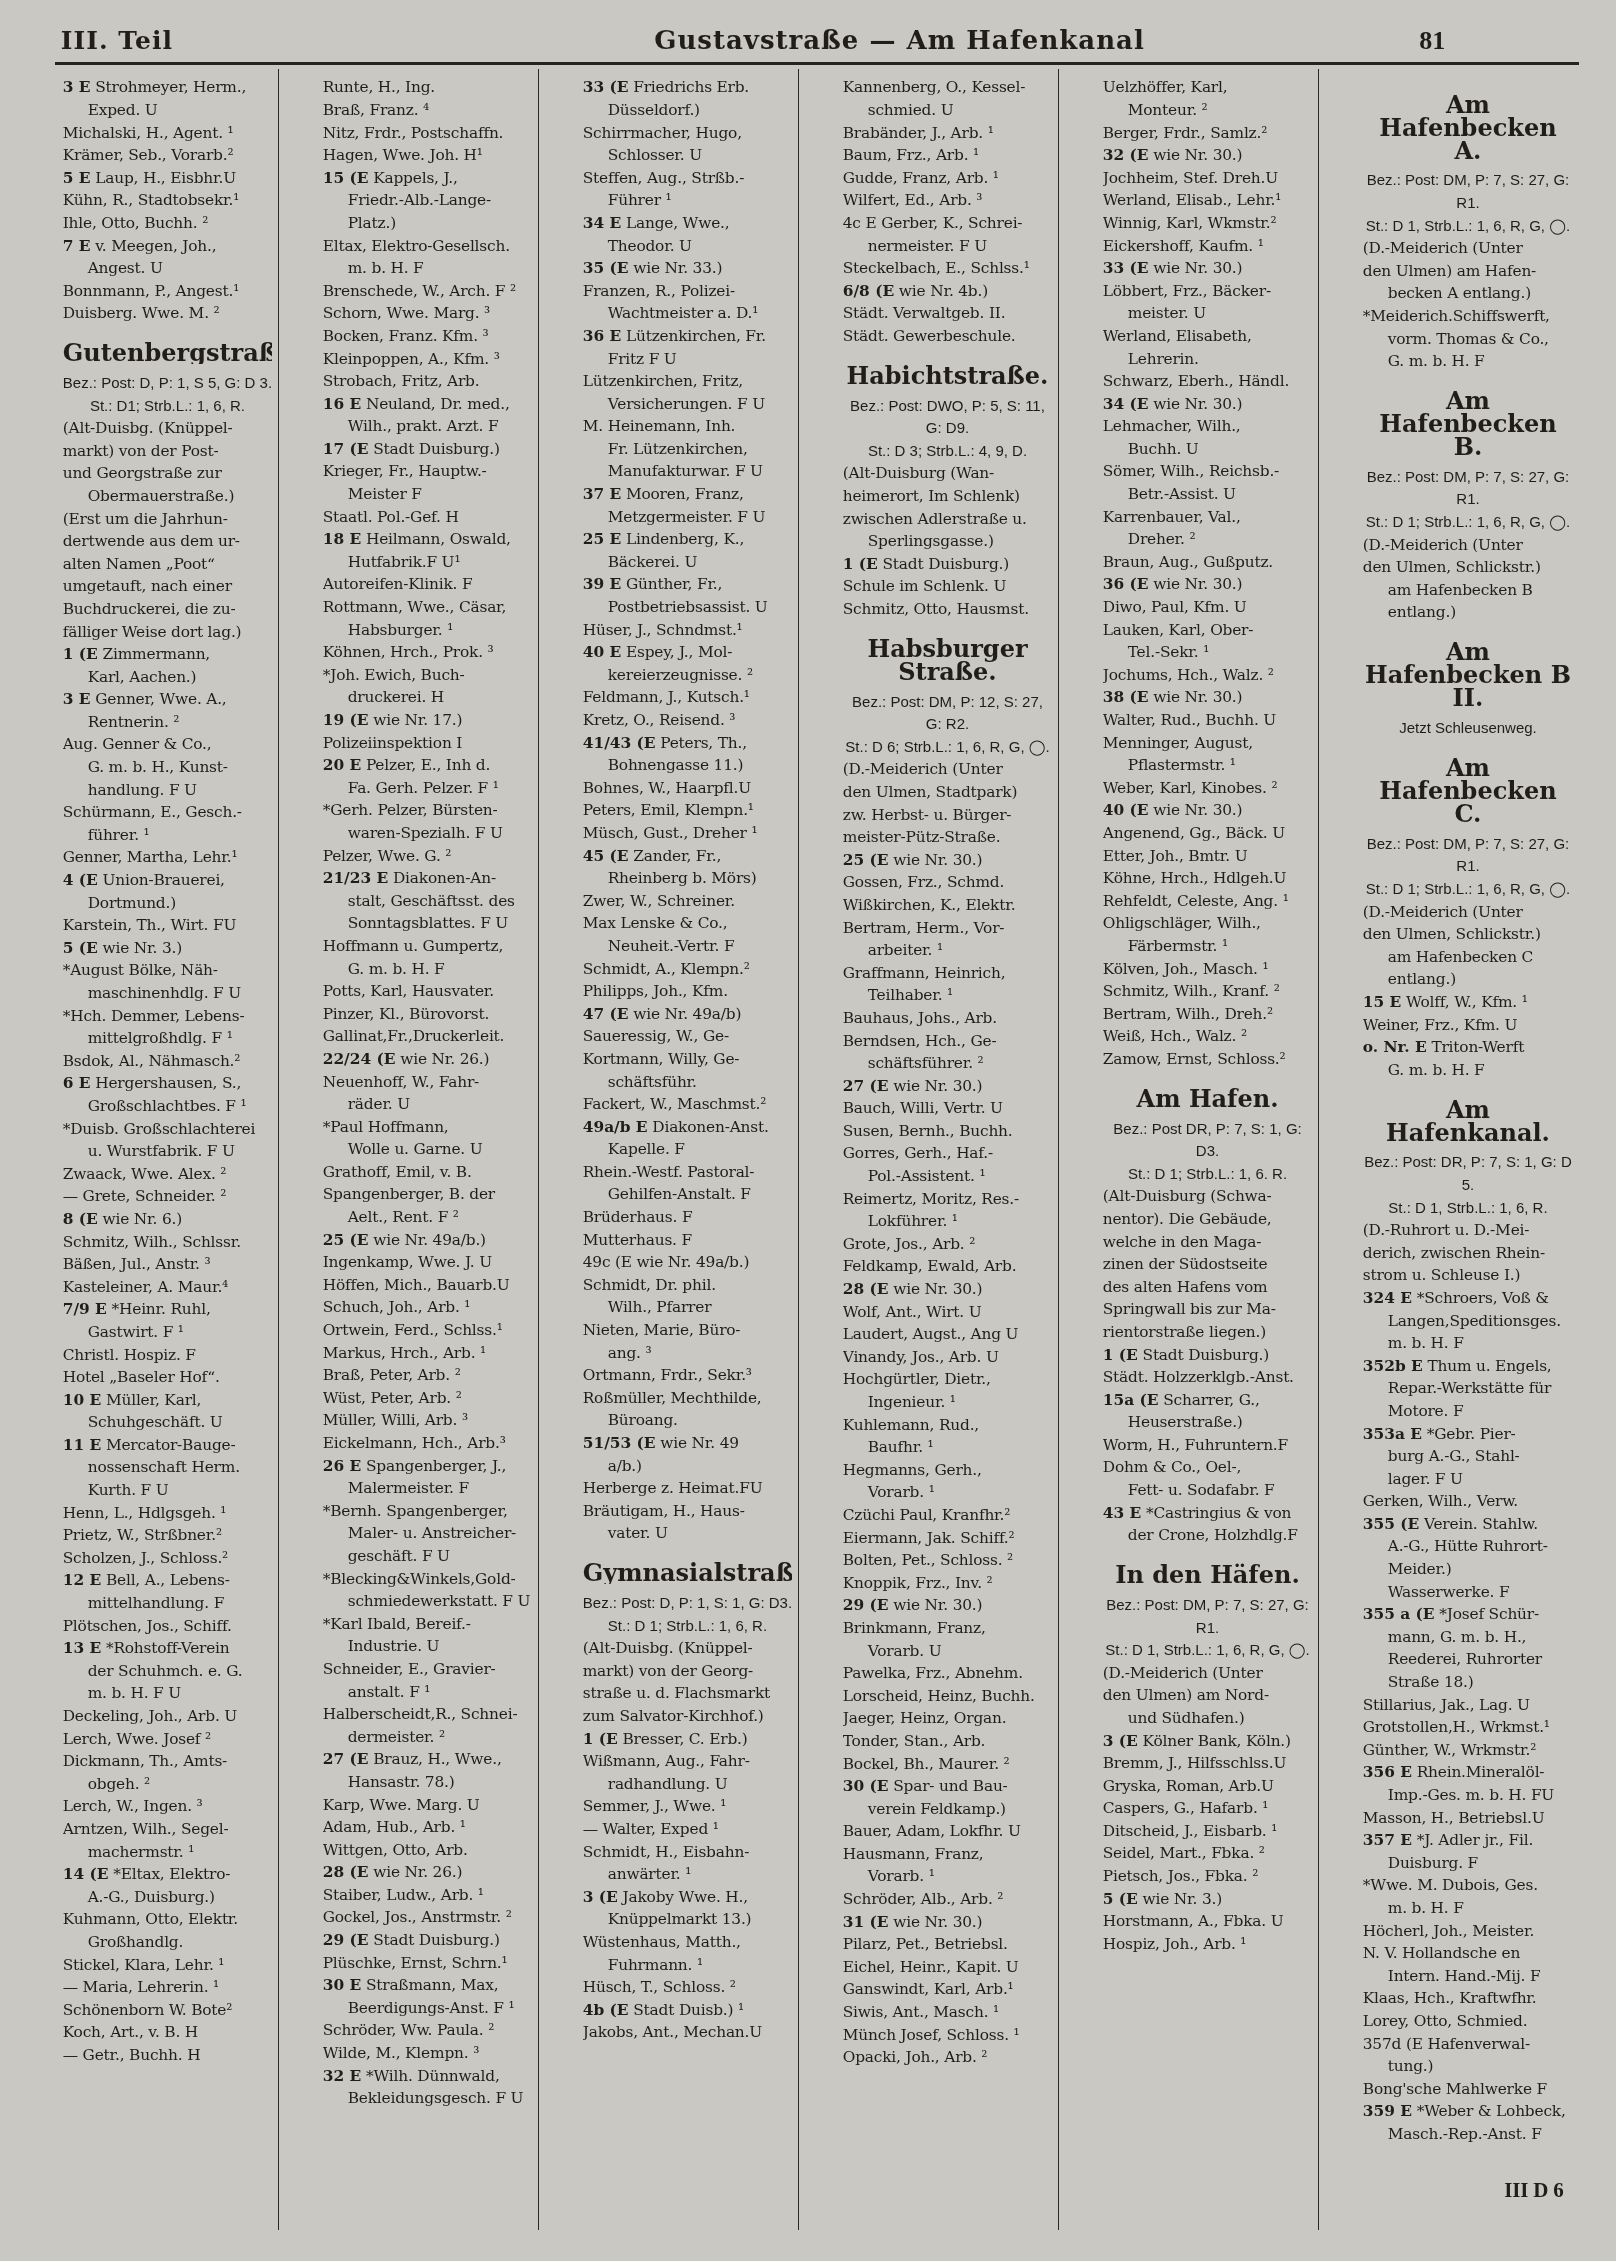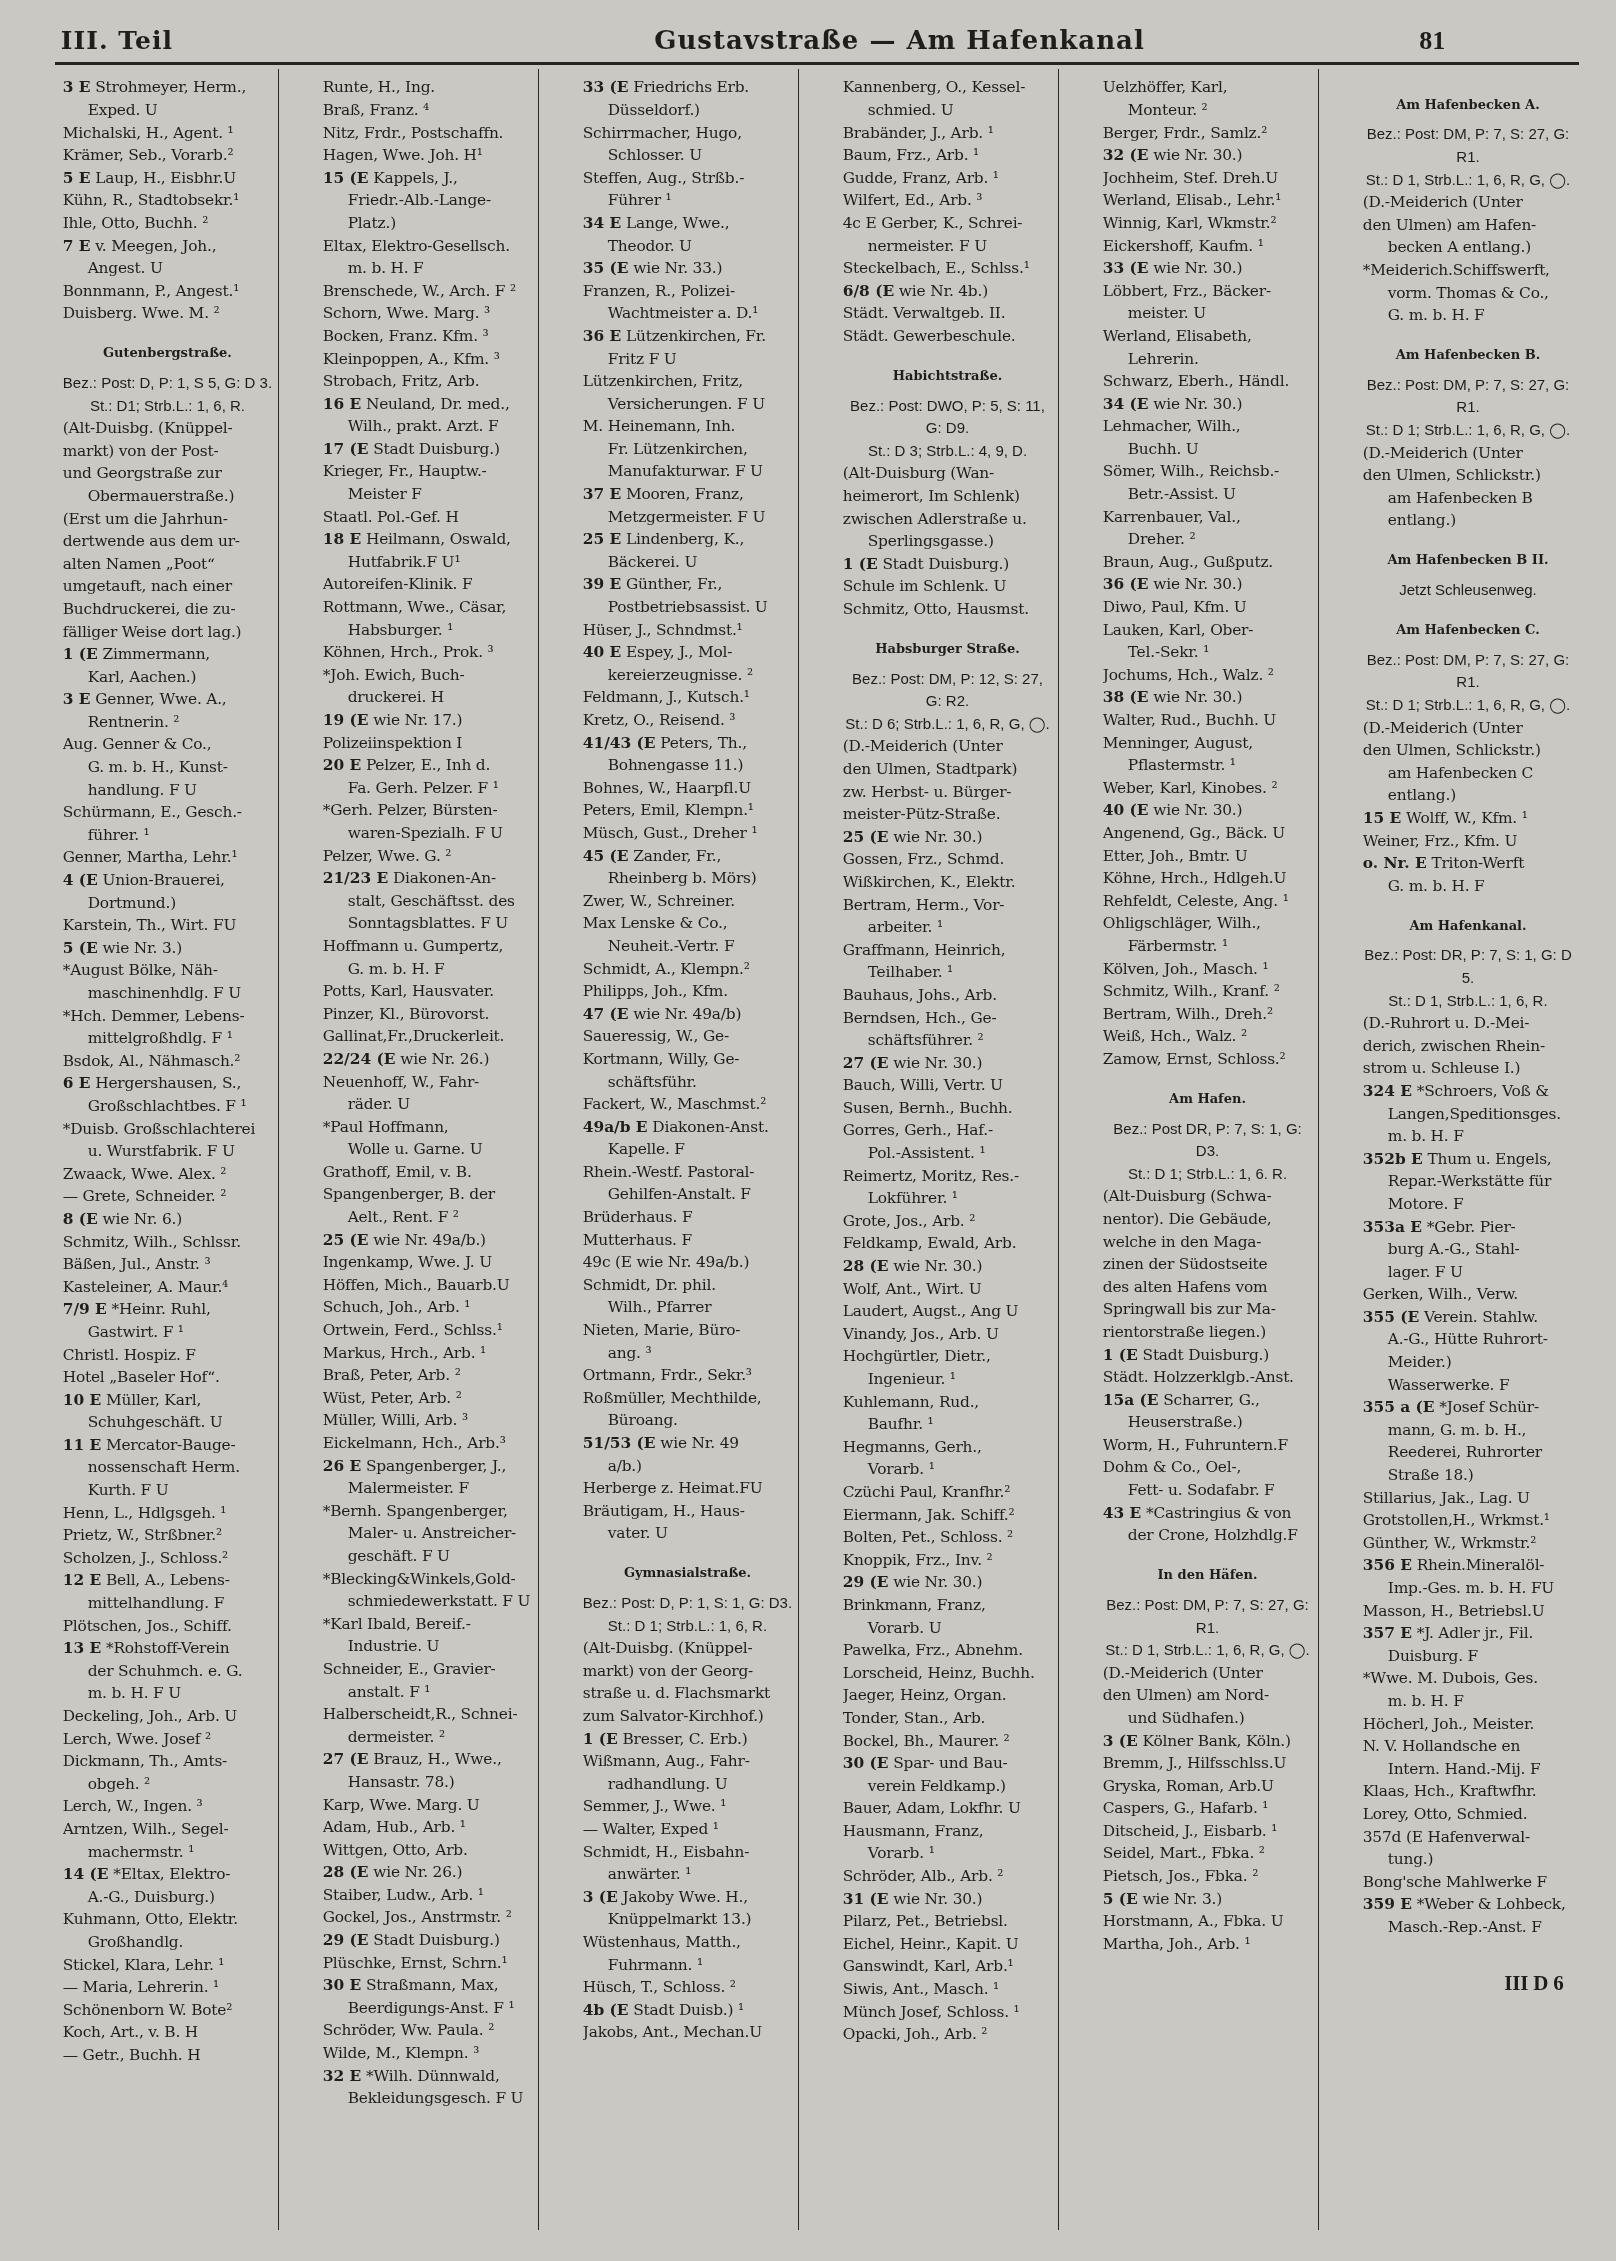--- a/index.html
+++ b/index.html
@@ -42,21 +42,21 @@
   .col:last-child{border-right:none;}
   .ln{
     font-size:15.4px;line-height:22.6px;
     white-space:nowrap;overflow:hidden;
     letter-spacing:-0.2px;
   }
   .ln b{letter-spacing:0;}
   .ln.ind{padding-left:25px;}
   .ln.head{
     white-space:normal;text-align:center;
-    font-size:13px;font-weight:bold;line-height:23px;
+    font-size:24px;font-weight:bold;line-height:23px;
     margin:16.4px 0 7.7px 0;letter-spacing:0;
   }
   .ln.cent{
     white-space:normal;text-align:center;
     font-family:Liberation Sans, sans-serif;
     font-size:15px;line-height:22.6px;letter-spacing:0;
   }
   .ln.mark{
     text-align:right;font-weight:bold;
     font-family:"Liberation Serif",serif;
@@ -500,21 +500,21 @@
         <div class="ln ind">und Südhafen.)</div>
         <div class="ln"><b>3 (E</b> Kölner Bank, Köln.)</div>
         <div class="ln">Bremm, J., Hilfsschlss.U</div>
         <div class="ln">Gryska, Roman, Arb.U</div>
         <div class="ln">Caspers, G., Hafarb. ¹</div>
         <div class="ln">Ditscheid, J., Eisbarb. ¹</div>
         <div class="ln">Seidel, Mart., Fbka.  ²</div>
         <div class="ln">Pietsch, Jos., Fbka.  ²</div>
         <div class="ln"><b>5 (E</b> wie Nr. 3.)</div>
         <div class="ln">Horstmann, A., Fbka. U</div>
-        <div class="ln">Martha, Joh., Arb.  ¹</div>
+        <div class="ln">Hospiz, Joh., Arb.  ¹</div>
       </div>
       <div class="col">
         <div class="ln head">Am Hafenbecken A.</div>
         <div class="ln cent">Bez.: Post: DM, P: 7, S: 27, G: R1.</div>
         <div class="ln cent">St.: D 1, Strb.L.: 1, 6, R, G, ◯.</div>
         <div class="ln">(D.-Meiderich (Unter</div>
         <div class="ln">den Ulmen) am Hafen-</div>
         <div class="ln ind">becken A entlang.)</div>
         <div class="ln">*Meiderich.Schiffswerft,</div>
         <div class="ln ind">vorm. Thomas &amp; Co.,</div>

